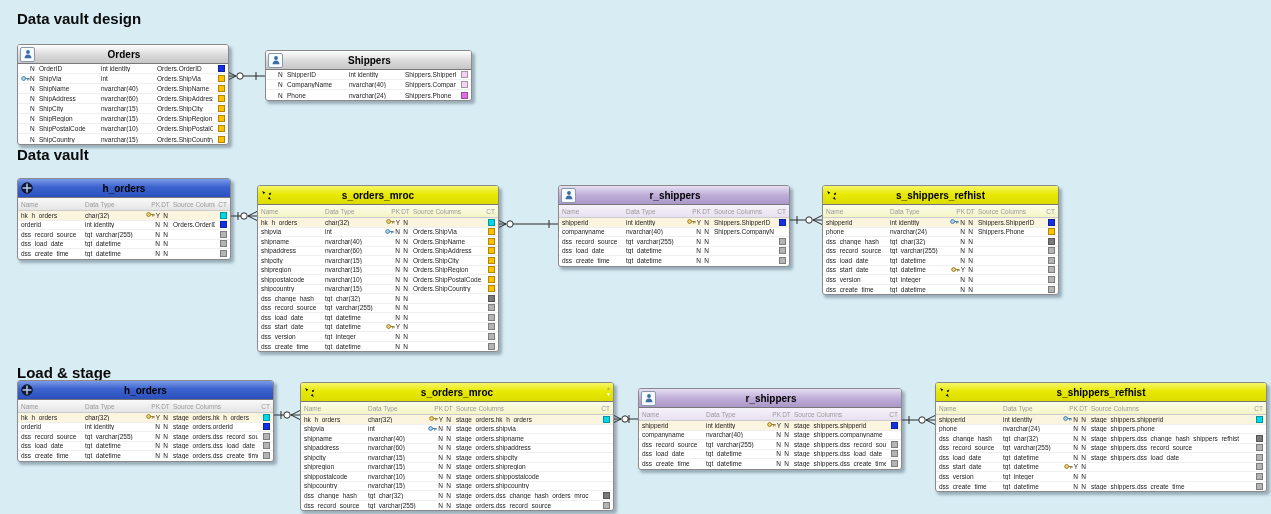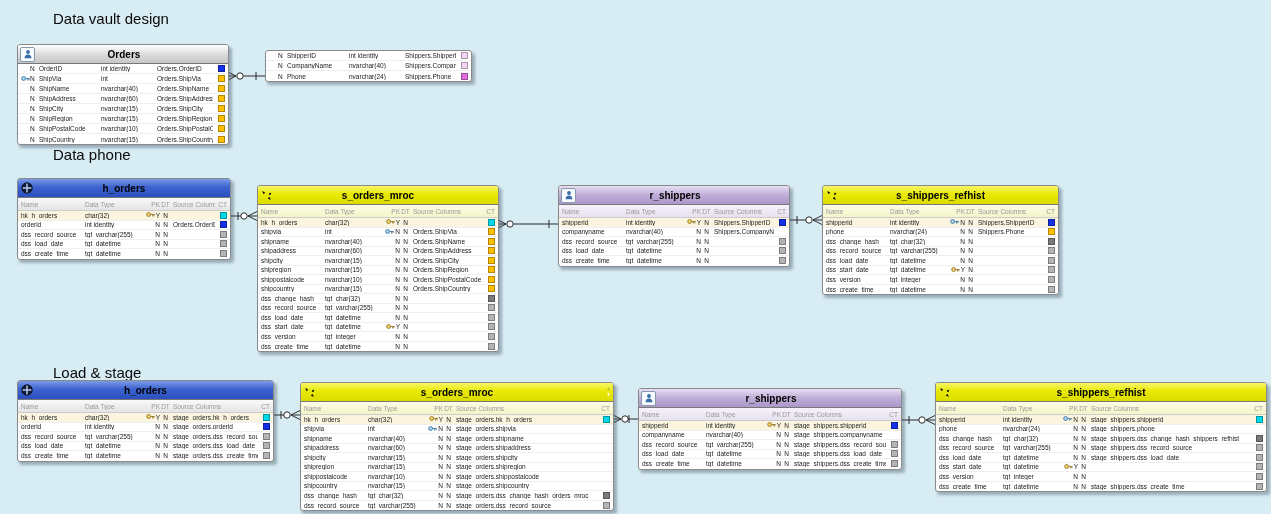--- a/index.html
+++ b/index.html
@@ -1,19 +1,19 @@
 <!DOCTYPE html>
 <html><head>
 <meta charset="utf-8">
 <style>
   html,body{margin:0;padding:0;background:#d8ecf4;}
   #canvas{position:relative;width:1271px;height:514px;background:#d8ecf4;
           font-family:"Liberation Sans",sans-serif;overflow:hidden;}
   #connector-layer{position:absolute;left:0;top:0;width:1271px;height:514px;}
-  .section-title{position:absolute;font-size:15px;font-weight:normal;color:#0a0a0a;margin-left:36px;}
+  .section-title{position:absolute;font-size:15px;font-weight:bold;color:#0a0a0a;}
   .tbl{position:absolute;background:#fff;border:1px solid #8a8a8a;border-radius:3px;
        box-shadow:2.5px 3px 3px rgba(60,80,95,.4);}
   .tbl-hdr{height:18px;display:flex;align-items:center;border-bottom:1px solid #777;
            border-radius:2px 2px 0 0;position:relative;}
   .hdr-silver{background:linear-gradient(#ffffff,#dadada 55%,#c6c6c6);}
   .hdr-blue{background:linear-gradient(#7b9ae8,#3c63cf 45%,#2b50bd);}
   .hdr-yellow{background:linear-gradient(#f6f66a,#e9e905 45%,#dcdc00);}
   .hdr-lavender{background:linear-gradient(#e6dff2,#c0aed8 50%,#ab97c8);}
   .tbl-title{flex:1;text-align:center;font-size:10px;font-weight:bold;color:#000;
              white-space:nowrap;overflow:hidden;}
@@ -104,21 +104,21 @@
       <g>
         <line x1="935" y1="415.5" x2="926" y2="420" stroke="#2a2a2a" stroke-width="1"></line>
         <line x1="935" y1="424.5" x2="926" y2="420" stroke="#2a2a2a" stroke-width="1"></line>
         <line x1="935" y1="420" x2="926" y2="420" stroke="#2a2a2a" stroke-width="1"></line>
         <circle cx="922" cy="420" r="3.2" fill="#ffffff" stroke="#2a2a2a" stroke-width="1"></circle>
         <line x1="900" y1="420" x2="918.8" y2="420" stroke="#2a2a2a" stroke-width="1"></line>
         <line x1="909" y1="416" x2="909" y2="424" stroke="#2a2a2a" stroke-width="1"></line>
       </g>
     </svg>
 <div class="section-title" style="left: 17px; top: 10px;">Data vault design</div>
-    <div class="section-title" style="left: 17px; top: 146px;">Data phone</div>
+    <div class="section-title" style="left: 17px; top: 146px;">Data vault</div>
     <div class="section-title" style="left: 17px; top: 364px;">Load &amp; stage</div>
     <div class="tbl simple" style="left: 17px; top: 44px; width: 210px;">
       <div class="tbl-hdr hdr-silver">
         <span class="hdr-icon ic-person-icon">
           <svg width="10" height="10" viewBox="0 0 12 12">
             <circle cx="6" cy="3.6" r="2.3" fill="#3a6ea8"></circle>
             <path d="M1.8 11.2c0-3.1 1.9-4.6 4.2-4.6s4.2 1.5 4.2 4.6z" fill="#3a6ea8"></path>
           </svg>
         </span>
         <span class="tbl-title">Orders</span>
@@ -204,20 +204,30 @@
         <span class="cell c-flag">N</span>
         <span class="cell c-name">ShipCountry</span>
         <span class="cell c-type">nvarchar(15)</span>
         <span class="cell c-src">Orders.ShipCountry</span>
         <span class="cell c-ct">
           <span class="chip" style="background: rgb(255, 192, 0);"></span>
         </span>
       </div>
     </div>
     <div class="tbl simple" style="left: 265px; top: 50px; width: 205px;">
+      <div class="tbl-hdr hdr-silver">
+        <span class="hdr-icon ic-person-icon">
+          <svg width="10" height="10" viewBox="0 0 12 12">
+            <circle cx="6" cy="3.6" r="2.3" fill="#3a6ea8"></circle>
+            <path d="M1.8 11.2c0-3.1 1.9-4.6 4.2-4.6s4.2 1.5 4.2 4.6z" fill="#3a6ea8"></path>
+          </svg>
+        </span>
+        <span class="tbl-title">Shippers</span>
+        <span class="hdr-spacer"></span>
+      </div>
       <div class="row srow">
         <span class="cell c-key"></span>
         <span class="cell c-flag">N</span>
         <span class="cell c-name">ShipperID</span>
         <span class="cell c-type">int identity</span>
         <span class="cell c-src">Shippers.ShipperID</span>
         <span class="cell c-ct">
           <span class="chip" style="background: rgb(242, 211, 242);"></span>
         </span>
       </div>

